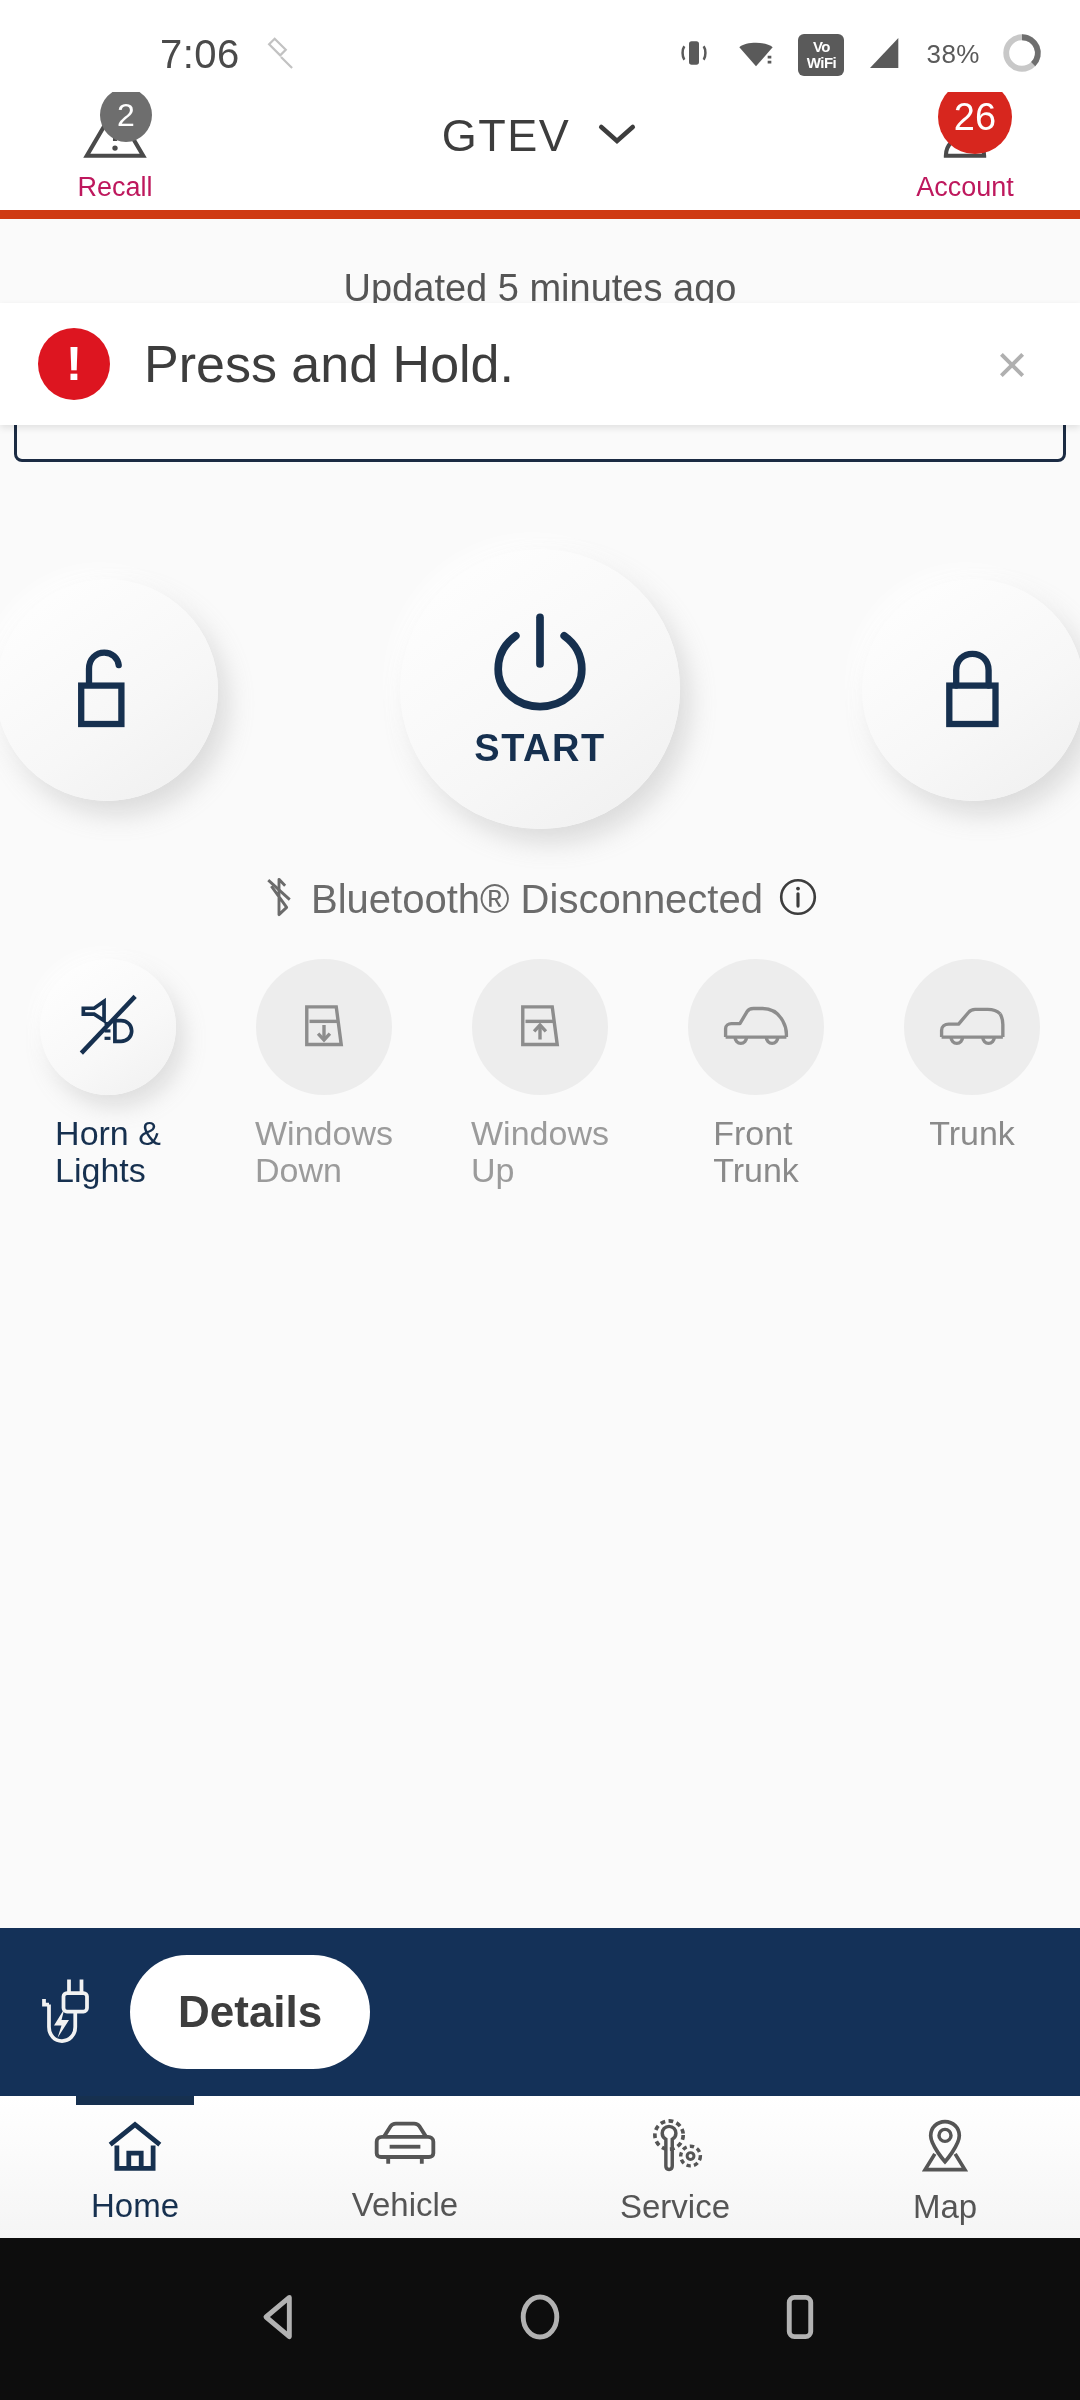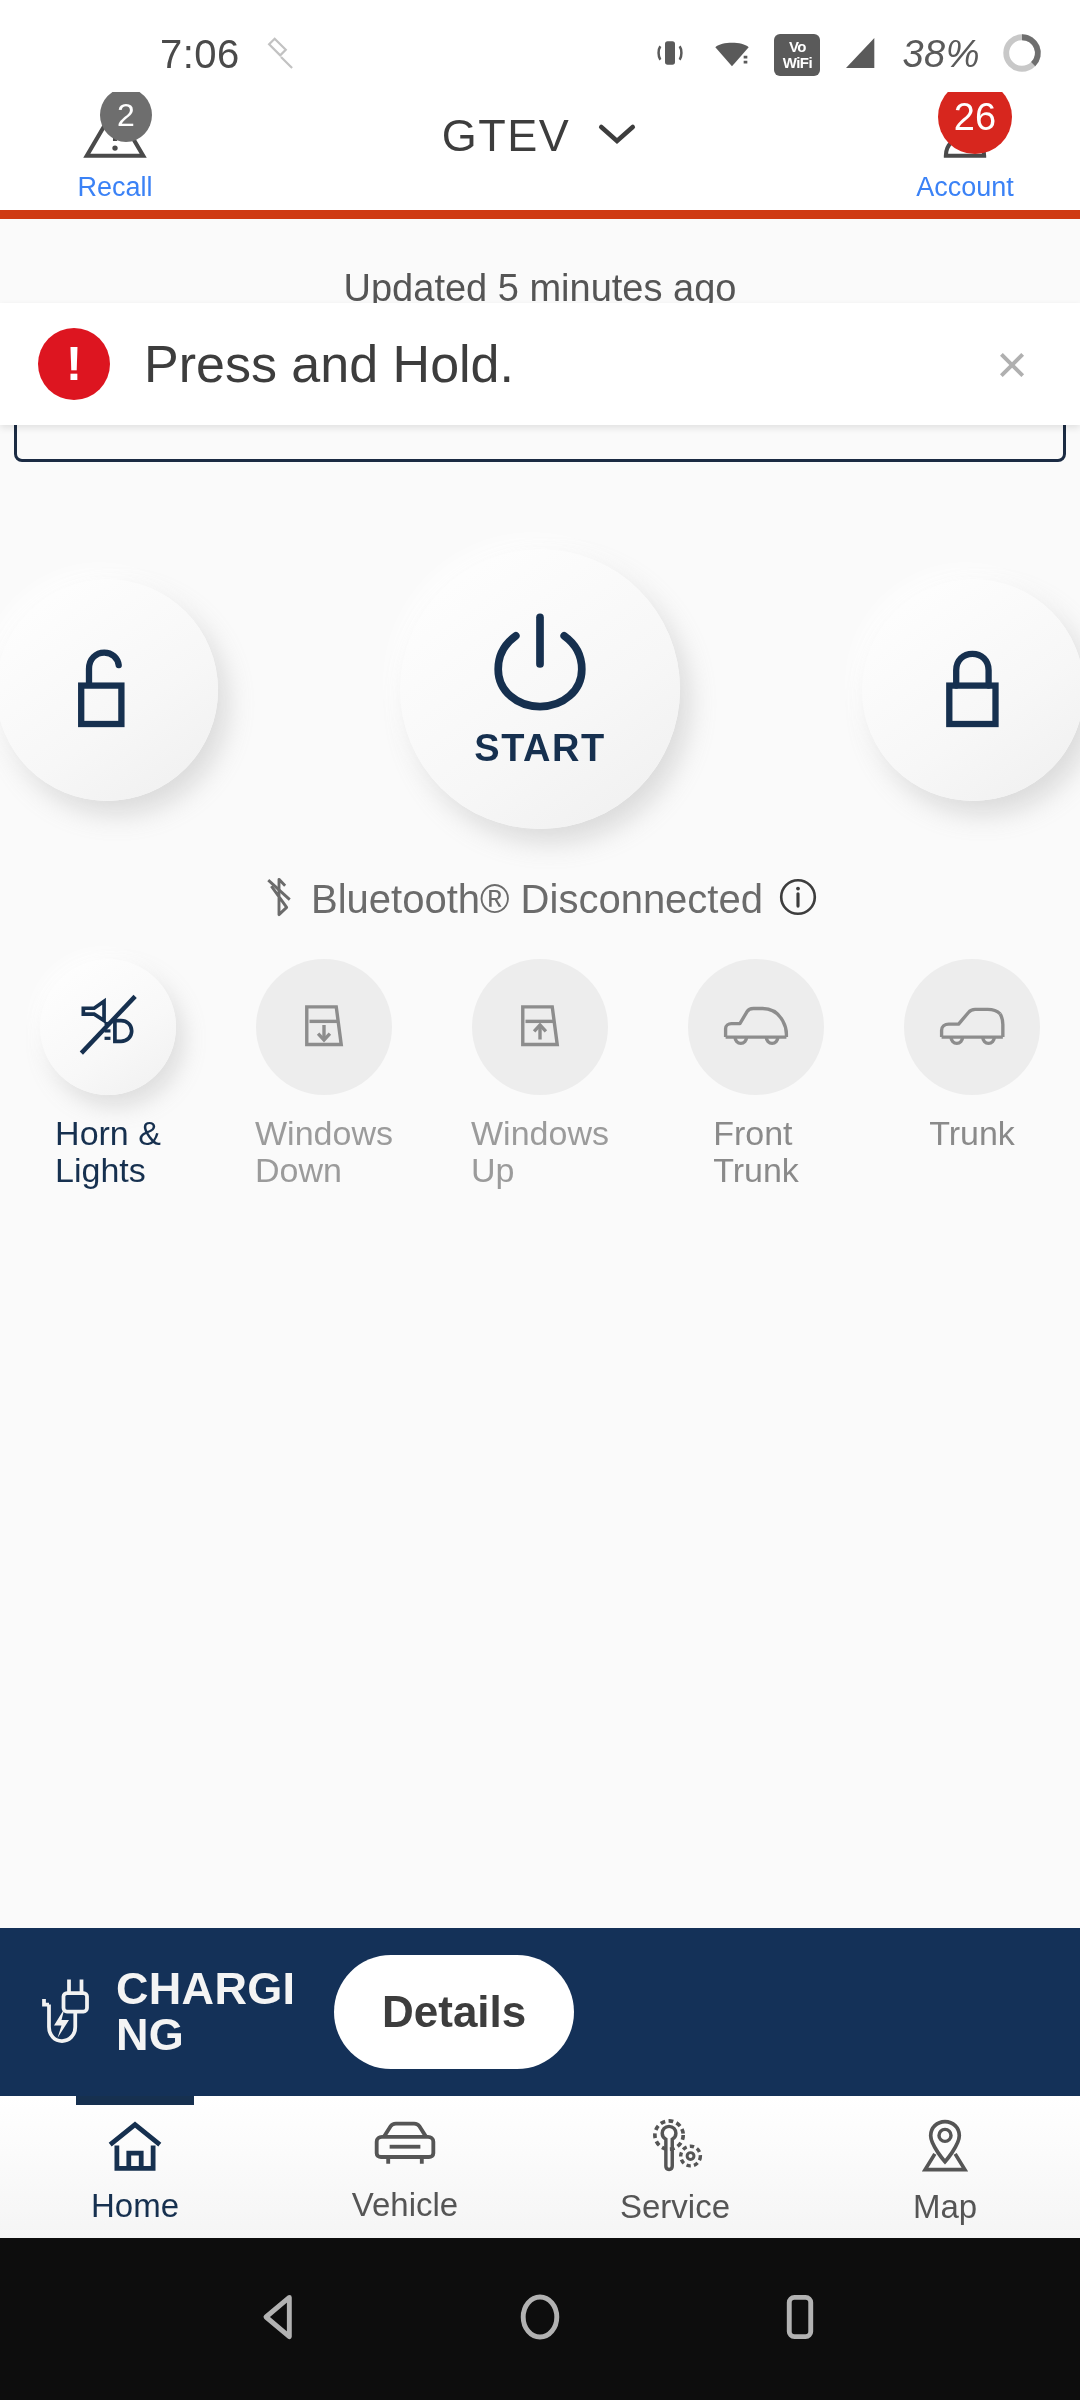--- a/index.html
+++ b/index.html
@@ -15,36 +15,36 @@
   
   .statusbar {
     height:92px; background:#ffffff; flex:0 0 92px;
     display:flex; align-items:center; justify-content:space-between;
     padding:17px 36px 0 0;
     position:relative; z-index:40;
   }
   .sb-left { display:flex; align-items:center; gap:22px; padding-left:160px; }
   .sb-time { font-size:40px; color:#4a4a4a; letter-spacing:0.5px; font-family:"Liberation Sans", sans-serif; }
   .sb-right { display:flex; align-items:center; gap:20px; }
-  .sb-pct { font-size:38px; color:#5a5a5a; letter-spacing:0.5px;font-style:italic; }
+  .sb-pct { font-size:26px; color:#5a5a5a; letter-spacing:0.5px; }
   .vowifi {
     width:46px; height:42px; border-radius:6px; background:#5a5a5a; color:#ffffff;
     font-size:15px; font-weight:bold; line-height:1.05;
     display:flex; flex-direction:column; align-items:center; justify-content:center;
     letter-spacing:-0.5px;
   }
 
   
   .appbar {
     height:118px; flex:0 0 118px; background:#ffffff;
     display:flex; align-items:flex-start; justify-content:space-between;
     position:relative; z-index:30;
   }
   .appbar-side { width:230px; display:flex; flex-direction:column; align-items:center; padding-top:4px; }
-  .appbar-side .lbl { font-size:27px; color:#3b82f6; margin-top:4px; }
+  .appbar-side .lbl { font-size:27px; color:#be185d; margin-top:4px; }
   .icon-wrap { position:relative; width:86px; height:72px; display:flex; align-items:center; justify-content:center; }
   .badge {
     position:absolute; border-radius:50%; color:#ffffff;
     display:flex; align-items:center; justify-content:center;
     font-size:30px; line-height:1;
   }
   .badge.gray { background:#6e6e6e; width:52px; height:54px; top:-8px; right:6px; font-size:32px; }
   .badge.red  { background:#d7261e; width:74px; height:74px; top:-16px; right:-4px; font-size:38px; }
   .appbar-center { flex:1; display:flex; align-items:center; justify-content:center; gap:26px; padding-top:18px; }
   .veh-title { font-size:45px; color:#3d3d3d; letter-spacing:1.5px; }
@@ -405,21 +405,20 @@
     <div class="chg-plug">
       <svg width="70" height="82" viewBox="0 0 28 32">
         <line x1="12.4" y1="3" x2="12.4" y2="8.4" stroke="#f2f2f2" stroke-width="1.5"></line>
         <line x1="17.4" y1="3" x2="17.4" y2="8.4" stroke="#f2f2f2" stroke-width="1.5"></line>
         <rect x="10.2" y="8.4" width="9.4" height="7.4" rx="1.4" fill="none" stroke="#f2f2f2" stroke-width="1.5"></rect>
         <path d="M14.9 15.8 L14.9 22 C14.9 25.4 12.4 27.6 9.6 27.6 C6.8 27.6 4.4 25.4 4.4 22 L4.4 13" fill="none" stroke="#f2f2f2" stroke-width="1.5"></path>
         <path d="M4.4 13 L2.4 13 L2.4 10.8" fill="none" stroke="#f2f2f2" stroke-width="1.5"></path>
         <path d="M10.6 14.6 L6.4 21.4 L9.4 21.4 L7.8 26.4 L12.4 19.2 L9.4 19.2 Z" fill="#f2f2f2"></path>
       </svg>
     </div>
-    <div class="chg-status">CHARGING</div>
     <div class="details-btn">Details</div>
   </div>
 
   <div class="bottomnav">
 
     <div class="nav-item active">
       <div class="nav-indicator"></div>
       <span>
         <svg width="62" height="58" viewBox="0 0 26 24">
           <path d="M2.6 11.4 L13 3 L23.4 11.4" fill="none" stroke="#16304f" stroke-width="2"></path>

